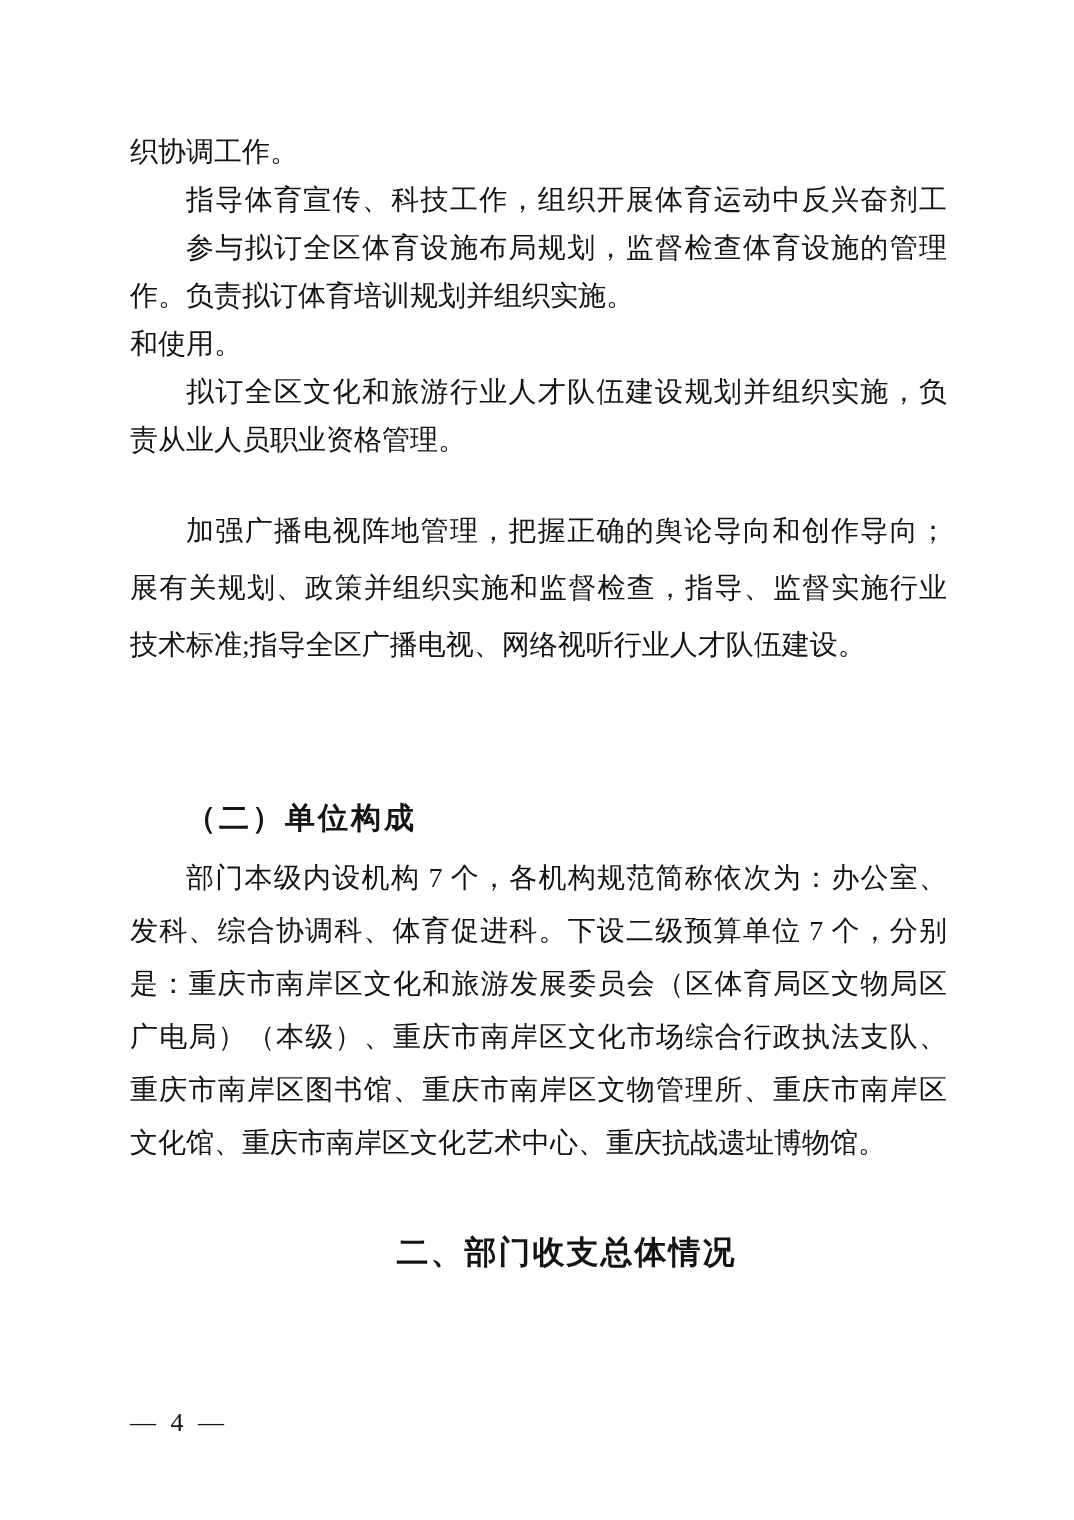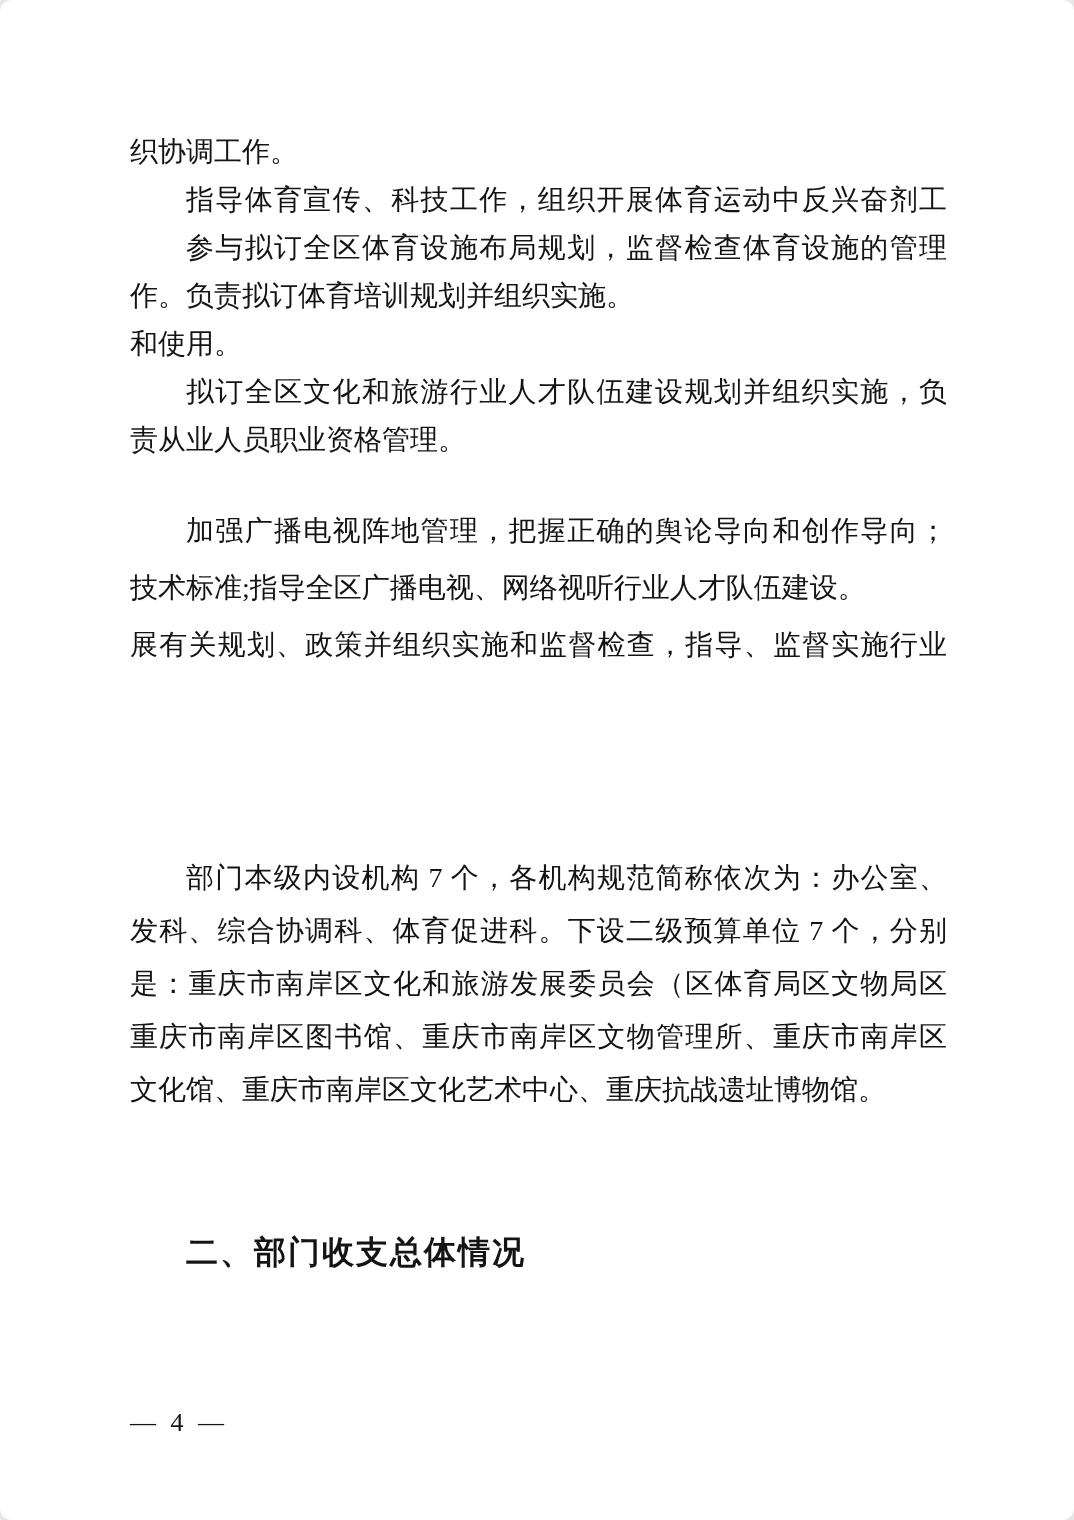--- a/index.html
+++ b/index.html
@@ -4,21 +4,20 @@
 <style>
   html,body { margin:0; padding:0; background:#e8e8e8; }
   .page {
     position:relative;
     width:1074px; height:1520px;
     background:#ffffff;
     margin:0 auto;
     overflow:hidden;
     color:#141414;
     font-family:"Liberation Serif","DejaVu Serif",serif;
-    border-radius:12px;
   }
   .block {
     position:absolute;
     left:130px;
     width:817px;
     font-size:28px;
     text-align:justify;
     text-justify:inter-character;
   }
   .ln {
@@ -74,31 +73,33 @@
     <span class="ln fill ind">指导体育宣传、科技工作，组织开展体育运动中反兴奋剂工</span>
     <span class="ln fill ind">参与拟订全区体育设施布局规划，监督检查体育设施的管理</span>
     <span class="ln end">作。负责拟订体育培训规划并组织实施。</span>
     <span class="ln end">和使用。</span>
     <span class="ln fill ind">拟订全区文化和旅游行业人才队伍建设规划并组织实施，负</span>
     <span class="ln end">责从业人员职业资格管理。</span>
   </div>
 
   <div class="block bB" style="top:502px;">
     <span class="ln fill ind">加强广播电视阵地管理，把握正确的舆论导向和创作导向；</span>
+    <span class="ln fill">展有关规划、政策并组织实施和监督检查，指导、监督实施行业</span>
     <span class="ln end">技术标准;指导全区广播电视、网络视听行业人才队伍建设。</span>
-    <span class="ln fill">展有关规划、政策并组织实施和监督检查，指导、监督实施行业</span>
   </div>
 
+  <div class="h-kai" style="top:798px;">（二）单位构成</div>
 
   <div class="block bC" style="top:851px;">
     <span class="ln fill ind">部门本级内设机构 7 个，各机构规范简称依次为：办公室、</span>
     <span class="ln fill">发科、综合协调科、体育促进科。下设二级预算单位 7 个，分别</span>
     <span class="ln fill">是：重庆市南岸区文化和旅游发展委员会（区体育局区文物局区</span>
+    <span class="ln fill">广电局）（本级）、重庆市南岸区文化市场综合行政执法支队、</span>
     <span class="ln fill">重庆市南岸区图书馆、重庆市南岸区文物管理所、重庆市南岸区</span>
     <span class="ln end">文化馆、重庆市南岸区文化艺术中心、重庆抗战遗址博物馆。</span>
   </div>
 
-  <div class="h-hei" style="top:1232px;">二、部门收支总体情况</div>
+  <div class="h-hei" style="top:1232px;text-align:center;">二、部门收支总体情况</div>
 
 
   <div class="footer">— 4 —</div>
 
 </div>
 
 </body></html>

